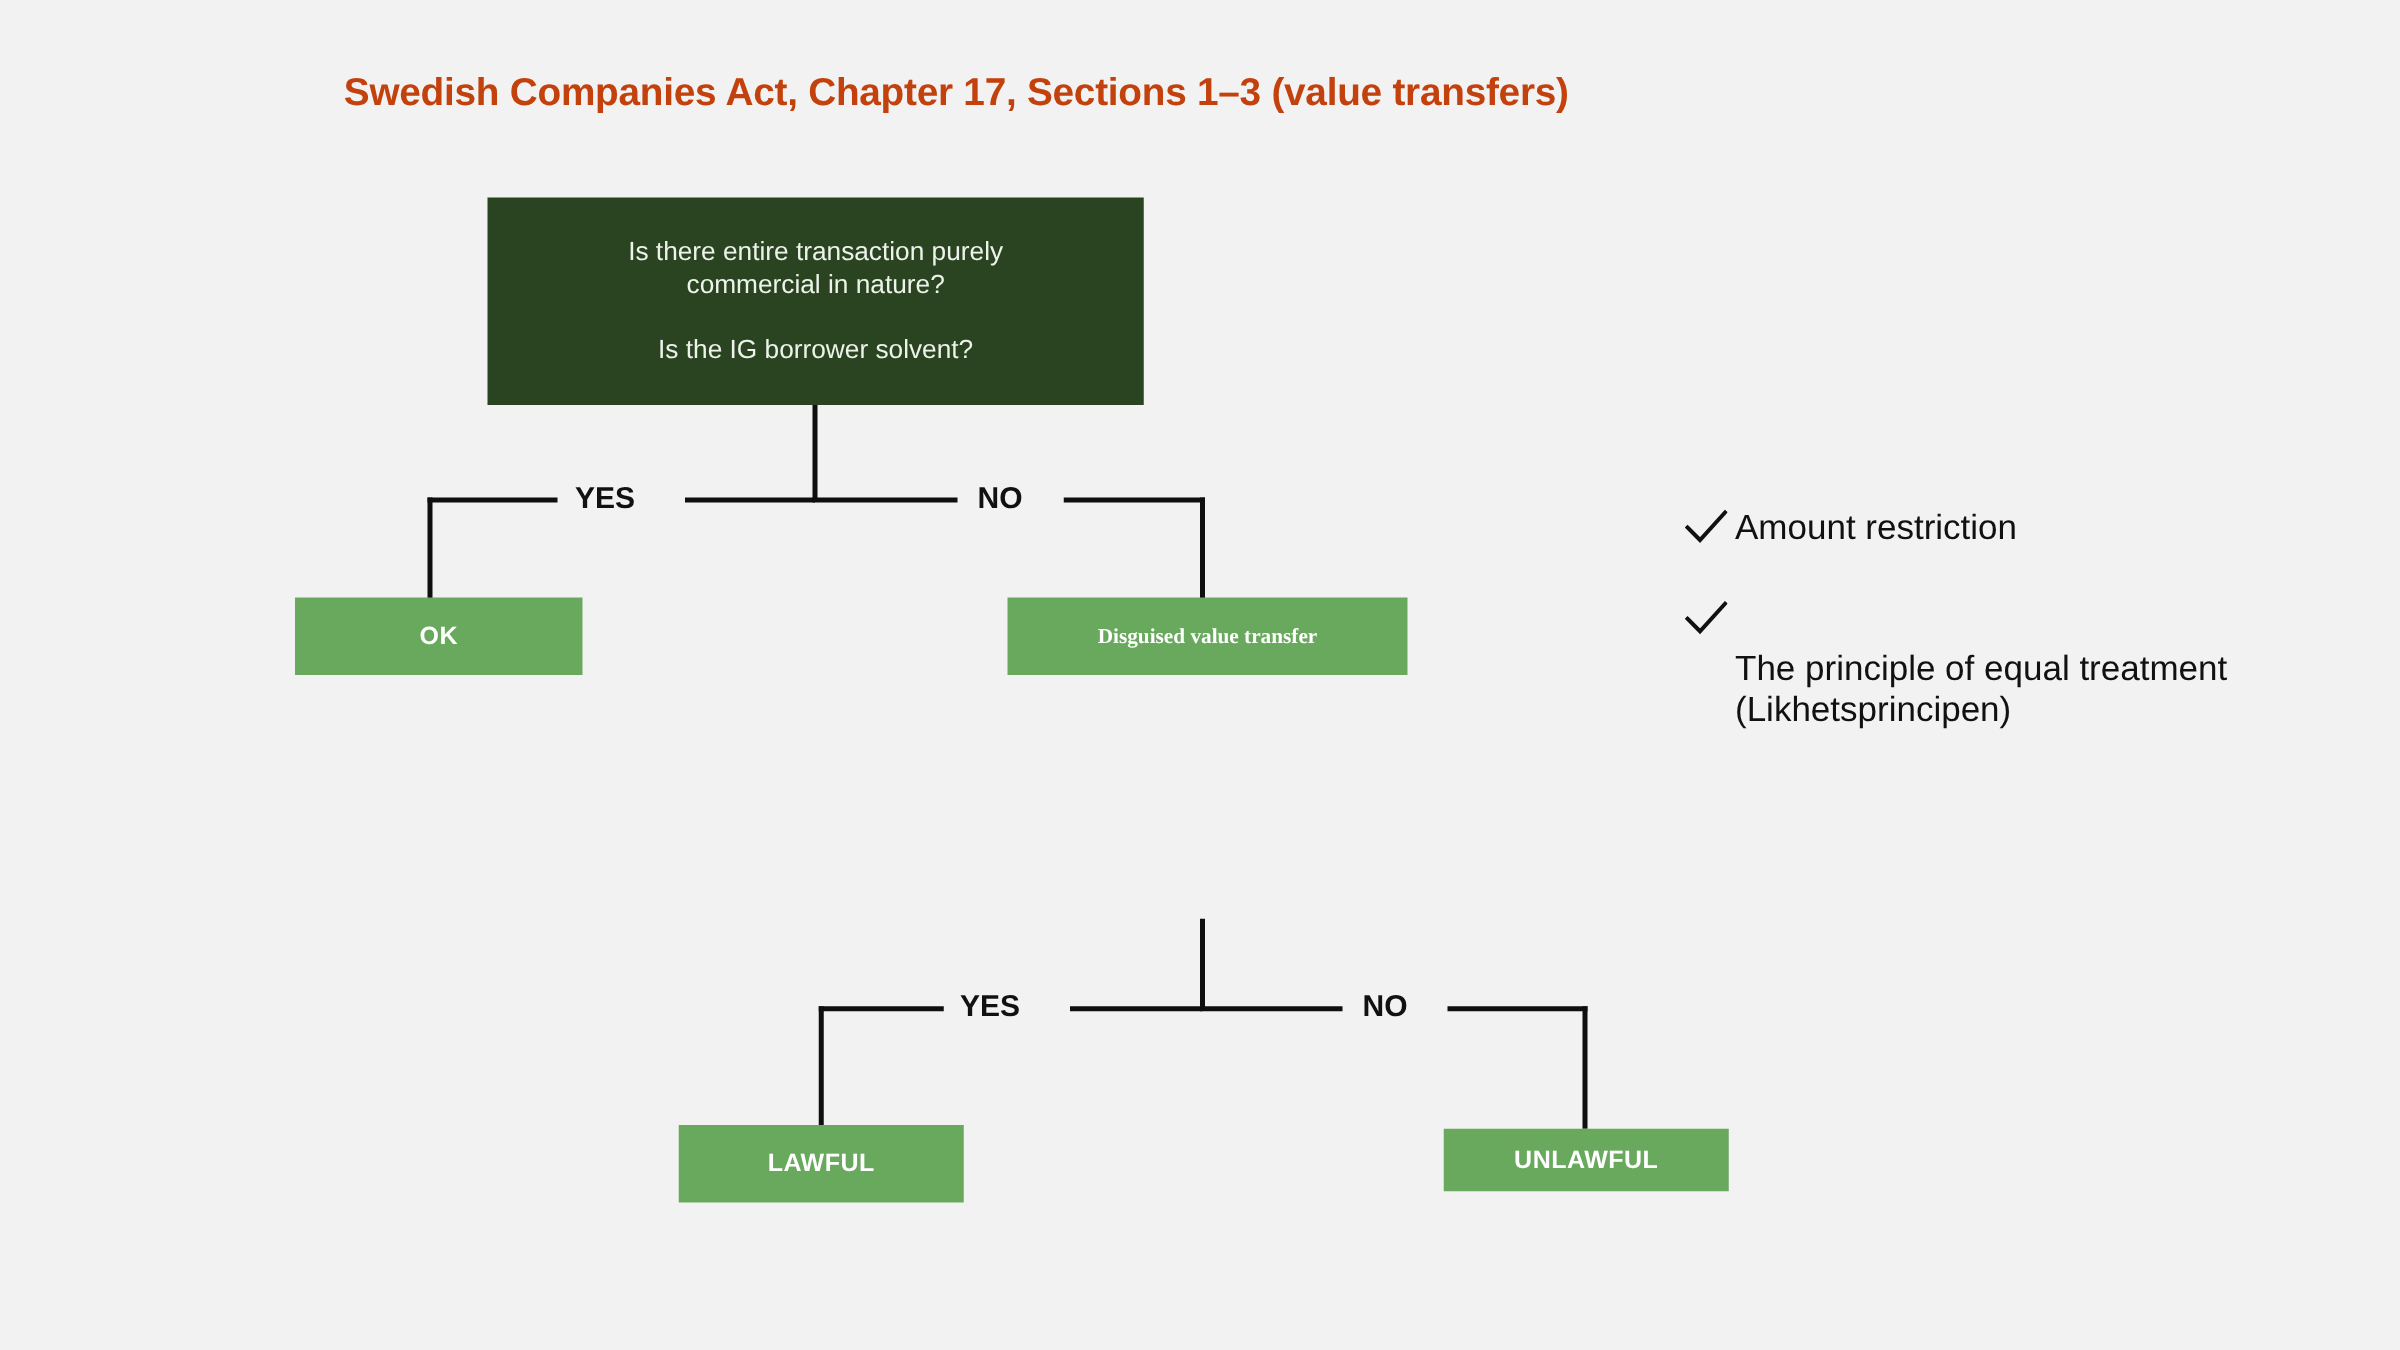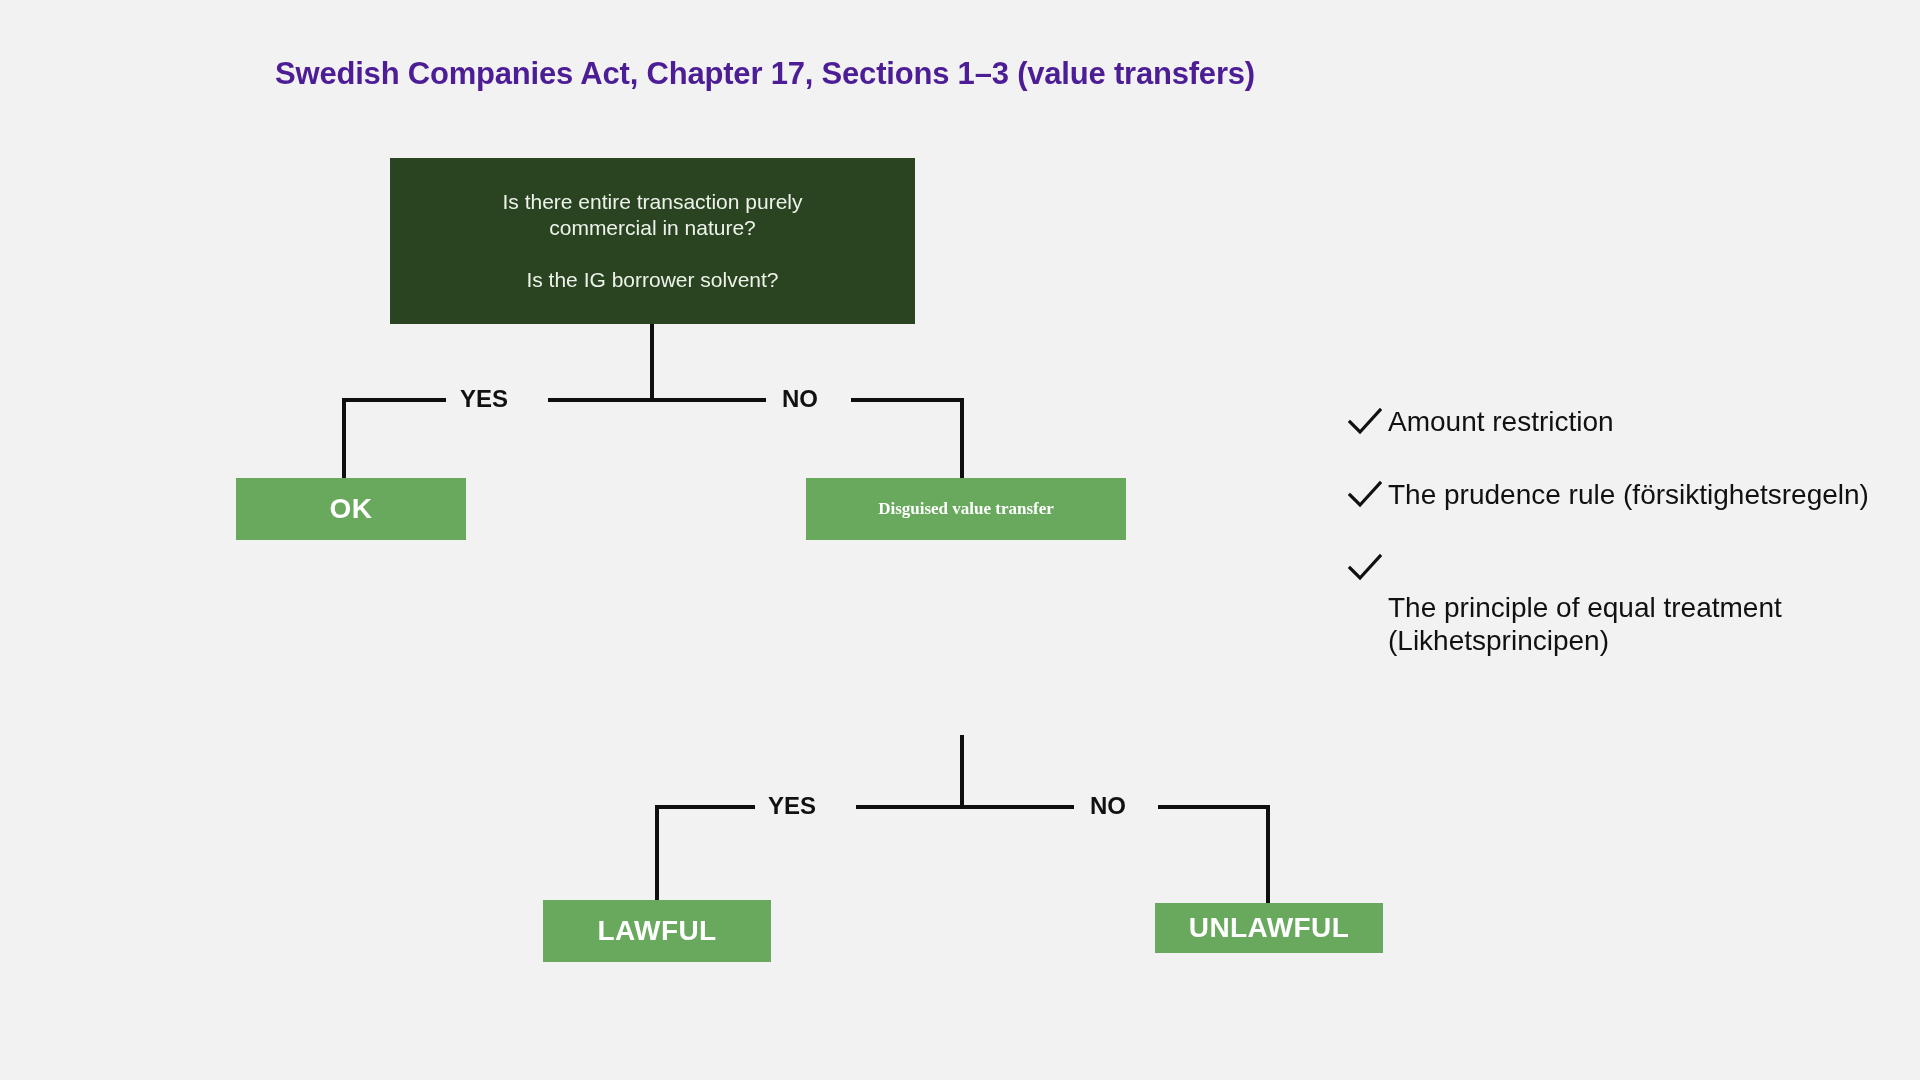--- a/index.html
+++ b/index.html
@@ -23,21 +23,21 @@
 
   
   #title {
     position: absolute;
     left: 0;
     top: 56px;
     width: 1530px;
     text-align: center;
     font-size: 31px;
     font-weight: bold;
-    color: #4c1d95;
+    color: #c2410c;
     letter-spacing: -0.2px;
     white-space: nowrap;
   }
 
   
   .node {
     position: absolute;
     box-sizing: border-box;
     display: flex;
     flex-direction: column;
@@ -66,21 +66,21 @@
     text-align: center;
     color: #edf3ea;
     white-space: pre-wrap;
   }
 
   .qgap {
     height: 26px;
   }
 
   .terminal-label {
-    font-size: 28px;
+    font-size: 20px;
     font-weight: bold;
     letter-spacing: 0.4px;
     color: #ffffff;
   }
 
   .tag-label {
     font-size: 17px;
     font-weight: bold;
     color: #ffffff;
   }
@@ -201,28 +201,20 @@
 
     <div class="check-item">
       <span class="check-icon">
         <svg width="34" height="30" viewBox="0 0 34 30" aria-hidden="true">
           <path d="M2 15 L12 25 L32 3" fill="none" stroke="#111111" stroke-width="3.2" stroke-linecap="square" stroke-linejoin="miter"></path>
         </svg>
       </span>
       <span class="check-text">Amount restriction</span>
     </div>
 
-    <div class="check-item">
-      <span class="check-icon">
-        <svg width="34" height="30" viewBox="0 0 34 30" aria-hidden="true">
-          <path d="M2 15 L12 25 L32 3" fill="none" stroke="#111111" stroke-width="3.2" stroke-linecap="square" stroke-linejoin="miter"></path>
-        </svg>
-      </span>
-      <span class="check-text">The prudence rule (försiktighetsregeln)</span>
-    </div>
 
     <div class="check-item">
       <span class="check-icon">
         <svg width="34" height="30" viewBox="0 0 34 30" aria-hidden="true">
           <path d="M2 15 L12 25 L32 3" fill="none" stroke="#111111" stroke-width="3.2" stroke-linecap="square" stroke-linejoin="miter"></path>
         </svg>
       </span>
       <span class="check-text" style="white-space: pre-line; margin-top: 40px;">The principle of equal treatment
 (Likhetsprincipen)</span>
     </div>

